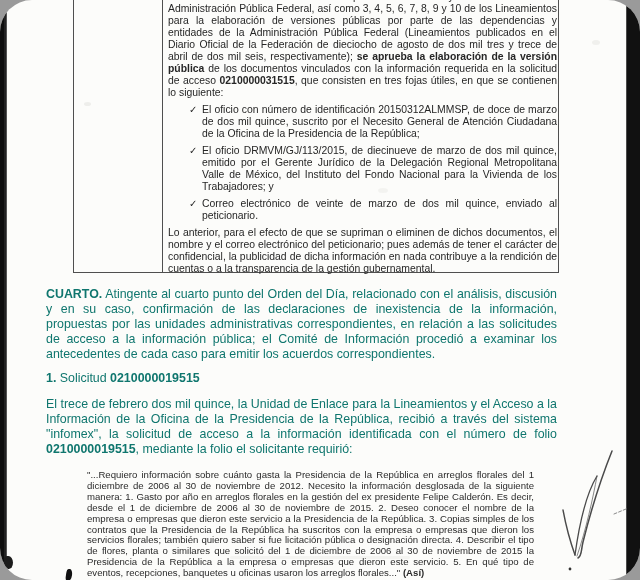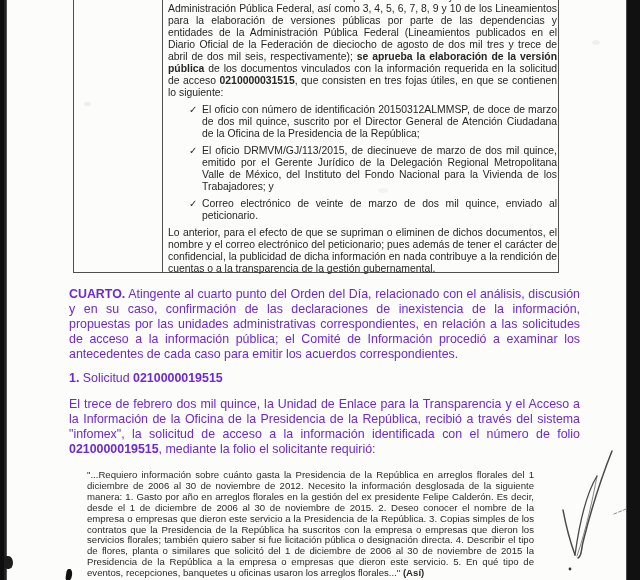--- a/index.html
+++ b/index.html
@@ -6,20 +6,21 @@
   body{
     font-family:"Liberation Sans", sans-serif;
     background:#9a9a9a;
   }
   .scan-page{
     position:relative;
     width:640px;height:580px;
     background:#fcfcfa;
     overflow:hidden;
     color:#242424;
+    border-radius:32px;
     -webkit-font-smoothing:antialiased;
   }
   
   .edge-strip{position:absolute;top:0;height:580px;background:#181818;}
   .edge-strip.left{left:0;width:7px;background:linear-gradient(90deg,#0e0e0e 0 4px,#222 4px 6px,#555 6px 7px);}
   .edge-strip.right{left:626px;width:14px;background:linear-gradient(90deg,#4a4a4a 0 1px,#111 1px 100%);}
   .strip-blob{position:absolute;left:4px;top:556px;width:9px;height:13px;background:#1c1c1c;border-radius:40% 60% 55% 45%;}
   .pen-tick{position:absolute;left:66px;top:569px;width:6px;height:12px;background:#111;border-radius:45% 55% 60% 40%;transform:rotate(8deg);}
   
   .acta-table{
@@ -40,22 +41,22 @@
   .clipped-line .inner{margin-top:-9px;text-align:justify;}
   .cell-content p{margin:0;text-align:justify;text-justify:inter-word;}
   .cell-intro{margin-top:1px;}
   .bullet-list{margin-top:5px;}
   .bullet-item{display:flex;margin:0 0 5px 0;}
   .bullet-item .check{flex:0 0 13px;margin-left:21px;font-size:10px;color:#2a2a2a;}
   .bullet-item .btext{flex:1;text-align:justify;}
   .cell-closing{margin-top:4px;}
   
   .body-block{
-    position:absolute;left:69px;top:287px;width:511px;
-    font-size:12.4px;line-height:15.1px;color:#6d28d9;
+    position:absolute;left:46px;top:287px;width:511px;
+    font-size:12.4px;line-height:15.1px;color:#0f766e;
   }
   .body-block p{margin:0;text-align:justify;text-justify:inter-word;}
   .item-heading{margin-top:9px !important;text-align:right;}
   .req-para{margin-top:10px !important;}
   b,.bold{font-weight:700;}
   
   .quote-block{
     position:absolute;left:87px;top:470px;width:447px;
     font-size:9.6px;line-height:10.9px;color:#2b2b2b;
     text-align:justify;text-justify:inter-word;
@@ -90,42 +91,42 @@
 
       <div class="clipped-line">
         <div class="inner">tercero de los Lineamientos Generales para la clasificación y desclasificación de la información de las dependencias y entidades de la</div>
       </div>
 
       <p class="cell-intro"><span>Administración Pública Federal, así como 3, 4, 5, 6, 7, 8, 9 y 10 de los Lineamientos para la elaboración de versiones públicas por parte de las dependencias y entidades de la Administración Pública Federal (Lineamientos publicados en el Diario Oficial de la Federación de dieciocho de agosto de dos mil tres y trece de abril de dos mil seis, respectivamente); </span><b>se aprueba la elaboración de la versión pública</b><span> de los documentos vinculados con la información requerida en la solicitud de acceso </span><b>0210000031515</b><span>, que consisten en tres fojas útiles, en que se contienen lo siguiente:</span></p>
 
       <div class="bullet-list">
         <div class="bullet-item">
           <span class="check">✓</span>
-          <span class="btext">El oficio con número de identificación 20150312ALMMSP, de doce de marzo de dos mil quince, suscrito por el Director General de Atención Ciudadana de la Oficina de la Presidencia de la República;</span>
+          <span class="btext">El oficio con número de identificación 20150312ALMMSP, de doce de marzo de dos mil quince, suscrito por el Necesito General de Atención Ciudadana de la Oficina de la Presidencia de la República;</span>
         </div>
         <div class="bullet-item">
           <span class="check">✓</span>
           <span class="btext">El oficio DRMVM/GJ/113/2015, de diecinueve de marzo de dos mil quince, emitido por el Gerente Jurídico de la Delegación Regional Metropolitana Valle de México, del Instituto del Fondo Nacional para la Vivienda de los Trabajadores; y</span>
         </div>
         <div class="bullet-item">
           <span class="check">✓</span>
           <span class="btext">Correo electrónico de veinte de marzo de dos mil quince, enviado al peticionario.</span>
         </div>
       </div>
 
       <p class="cell-closing">Lo anterior, para el efecto de que se supriman o eliminen de dichos documentos, el nombre y el correo electrónico del peticionario; pues además de tener el carácter de confidencial, la publicidad de dicha información en nada contribuye a la rendición de cuentas o a la transparencia de la gestión gubernamental.</p>
     </div>
   </div>
 
   <div class="body-block">
     <p><b>CUARTO.</b><span> Atingente al cuarto punto del Orden del Día, relacionado con el análisis, discusión y en su caso, confirmación de las declaraciones de inexistencia de la información, propuestas por las unidades administrativas correspondientes, en relación a las solicitudes de acceso a la información pública; el Comité de Información procedió a examinar los antecedentes de cada caso para emitir los acuerdos correspondientes.</span></p>
 
     <p class="item-heading"><b>1.</b><span> Solicitud </span><b>0210000019515</b></p>
 
-    <p class="req-para"><span>El trece de febrero dos mil quince, la Unidad de Enlace para la Transparencia y el Acceso a la Información de la Oficina de la Presidencia de la República, recibió a través del sistema "infomex", la solicitud de acceso a la información identificada con el número de folio </span><b>0210000019515</b><span>, mediante la folio el solicitante requirió:</span></p>
+    <p class="req-para"><span>El trece de febrero dos mil quince, la Unidad de Enlace para la Lineamientos y el Acceso a la Información de la Oficina de la Presidencia de la República, recibió a través del sistema "infomex", la solicitud de acceso a la información identificada con el número de folio </span><b>0210000019515</b><span>, mediante la folio el solicitante requirió:</span></p>
   </div>
 
   <div class="quote-block"><span>"...Requiero información sobre cuánto gasta la Presidencia de la República en arreglos florales del 1 diciembre de 2006 al 30 de noviembre de 2012. Necesito la información desglosada de la siguiente manera: 1. Gasto por año en arreglos florales en la gestión del ex presidente Felipe Calderón. Es decir, desde el 1 de diciembre de 2006 al 30 de noviembre de 2015. 2. Deseo conocer el nombre de la empresa o empresas que dieron este servicio a la Presidencia de la República. 3. Copias simples de los contratos que la Presidencia de la República ha suscritos con la empresa o empresas que dieron los servicios florales; también quiero saber si fue licitación pública o designación directa. 4. Describir el tipo de flores, planta o similares que solicitó del 1 de diciembre de 2006 al 30 de noviembre de 2015 la Presidencia de la República a la empresa o empresas que dieron este servicio. 5. En qué tipo de eventos, recepciones, banquetes u oficinas usaron los arreglos florales..." </span><b>(Así)</b></div>
 
   <svg class="signature" viewBox="0 0 82 140" xmlns="http://www.w3.org/2000/svg">
     <path d="M11 72 C 14 88, 18 103, 23 117" stroke="#4a4a4a" stroke-width="1.4" fill="none" stroke-linecap="round"></path>
     <path d="M23 117 C 27 88, 34 56, 45 38" stroke="#4a4a4a" stroke-width="1.3" fill="none" stroke-linecap="round"></path>
     <path d="M26 120 C 30 118, 29 112, 31 104 C 39 72, 50 38, 60 13" stroke="#4a4a4a" stroke-width="1.5" fill="none" stroke-linecap="round"></path>
     <path d="M45 38 C 41 60, 34 92, 25 118" stroke="#555" stroke-width="1" fill="none" stroke-linecap="round" opacity="0.7"></path>
     <path d="M62 76 L 74 71" stroke="#8a8a8a" stroke-width="1" fill="none" stroke-linecap="round" stroke-dasharray="3 2"></path>

